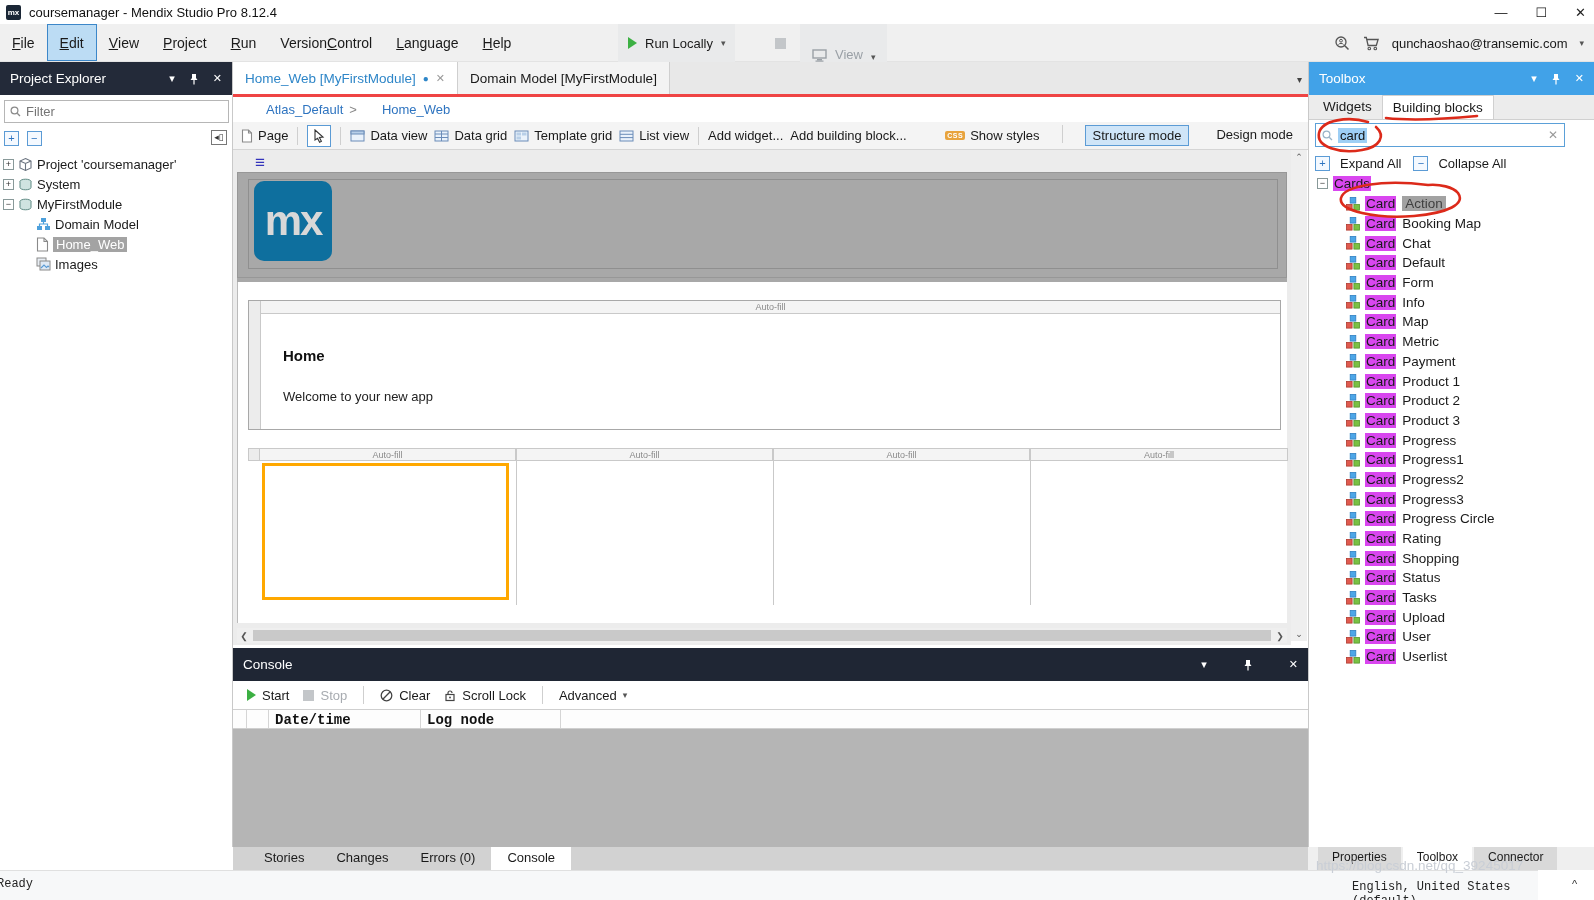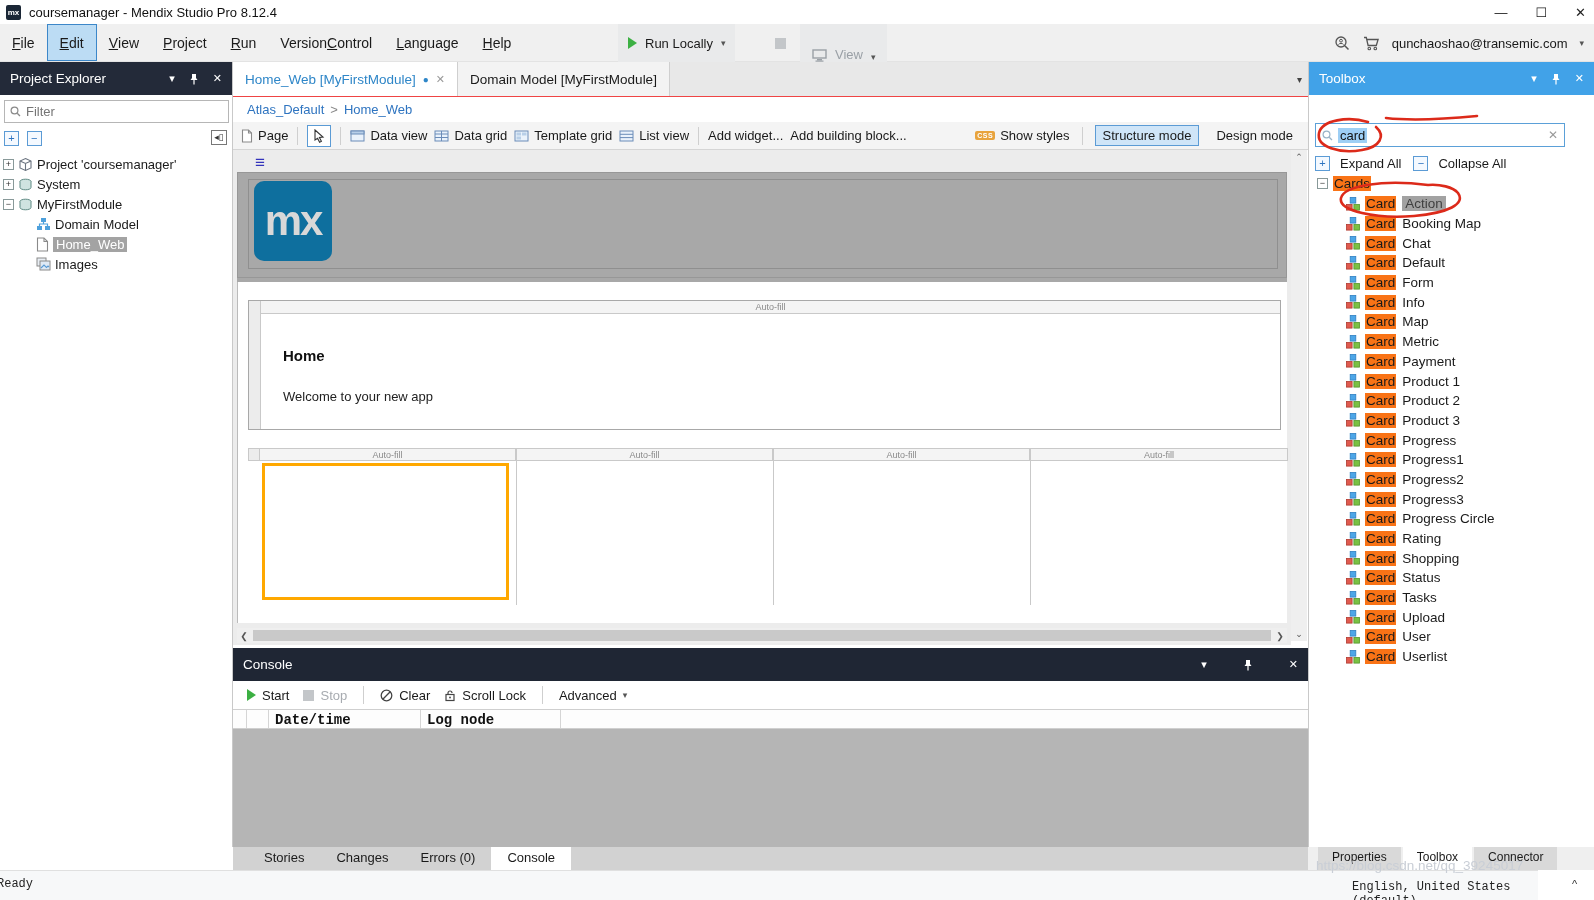--- a/index.html
+++ b/index.html
@@ -43,36 +43,36 @@
   .sqbtn { display:inline-block; width:15px; height:15px; border:1px solid #5b9bd5; background:#f4f9ff; color:#2e74c0; font-size:11px; line-height:13px; text-align:center; margin-right:4px; }
   .dockbtn { position:absolute; right:2px; top:0; width:16px; height:15px; border:1px solid #777; background:#fff; font-size:9px; line-height:13px; text-align:center; color:#333; }
   .pe-tree { position:absolute; left:0; top:92px; width:233px; }
   .tree-row { height:20px; display:flex; align-items:center; gap:4px; padding-left:3px; white-space:nowrap; }
   .tree-row .lbl { font-size:13px; }
   .tree-row.sel .lbl { background:#a3a3a3; color:#fff; padding:0 3px; }
   .expander { width:11px; height:11px; border:1px solid #899; background:#fff; font-size:9px; line-height:9px; text-align:center; color:#333; flex:0 0 auto; }
   .indent1 { padding-left:36px; }
 
   
-  .tabstrip { position:absolute; left:233px; top:62px; width:1075px; height:35px; background:#e8e8e8; border-bottom:1px solid #ef4444; display:flex; }
+  .tabstrip { position:absolute; left:233px; top:62px; width:1075px; height:35px; background:#e8e8e8; border-bottom:3px solid #ef4444; display:flex; }
   .etab { display:flex; align-items:center; padding:0 12px; font-size:13.5px; border-right:1px solid #cfcfcf; background:#f3f3f3; color:#1a1a1a; gap:7px; }
   .etab.active { background:#fff; color:#2e86c8; }
   .etab .dot { color:#2e86c8; font-size:10px; }
   .etab .close { color:#999; font-size:11px; }
   .tabstrip-caret { position:absolute; right:6px; top:12px; font-size:10px; color:#444; }
   .breadcrumb { position:absolute; left:233px; top:97px; width:1075px; height:25px; background:#fff; display:flex; align-items:center; padding-left:14px; gap:6px; font-size:13px; }
-  .bc-link { color:#2e74c0; }
+  .bc-link { color:#2e74c0;margin-left:19px; }
   .bc-sep { color:#888; }
   .ptoolbar { position:absolute; left:233px; top:122px; width:1075px; height:28px; background:#f4f4f4; border-bottom:1px solid #d5d5d5; display:flex; align-items:center; padding:0 8px; gap:7px; font-size:13px; color:#1a1a1a; }
   .tbsep { width:1px; height:18px; background:#cfcfcf; margin:0 2px; }
   .tool { display:flex; align-items:center; gap:5px; }
   .tool-btn-sel { border:1px solid #5b9bd5; background:#fff; width:24px; height:22px; display:flex; align-items:center; justify-content:center; }
   .mode-btn { padding:2px 7px; }
   .mode-btn.sel { background:#cfe5f8; border:1px solid #5b9bd5; }
-  .right-tools { margin-left:auto; display:flex; align-items:center; gap:10px; }
+  .right-tools { margin-left:auto; display:flex; gap:20px; }
   .css-badge { background:#e8a33d; color:#fff; font-size:7px; font-weight:bold; padding:1px 2px; border-radius:2px; letter-spacing:0.5px; }
 
   
   .canvas { position:absolute; left:233px; top:150px; width:1058px; height:495px; background:#ececec; overflow:hidden; }
   .hamburger { position:absolute; left:22px; top:3px; color:#3333bb; font-weight:bold; font-size:17px; }
   .hdr-band { position:absolute; left:4px; top:22px; width:1050px; height:106px; background:#a8a8a8; border:1px solid #979797; }
   .hdr-inner { position:absolute; left:10px; top:6px; right:8px; bottom:8px; border:1px solid #8f8f8f; }
   .mx-logo { position:absolute; left:16px; top:8px; width:78px; height:80px; background:#0e6f9e; border-radius:10px; color:#d8d8d8; font-weight:bold; font-size:42px; display:flex; align-items:center; justify-content:center; letter-spacing:-2px; }
   .band2 { position:absolute; left:4px; top:128px; width:1050px; height:4px; background:#a8a8a8; }
   .page-area { position:absolute; left:4px; top:132px; width:1050px; height:341px; background:#fff; border-left:1px solid #bbb; }
@@ -123,21 +123,21 @@
   .toolbox { position:absolute; left:1308px; top:62px; width:286px; height:785px; background:#fff; border-left:1px solid #c9c9c9; }
   .tb-head { background:#41a2e8; }
   .tb-tabs { position:absolute; left:0; top:33px; width:286px; height:25px; background:#ececec; border-bottom:1px solid #d0d0d0; display:flex; padding-left:4px; }
   .tbtab { padding:4px 10px; font-size:13.5px; color:#1a1a1a; }
   .tbtab.active { background:#fff; border:1px solid #d0d0d0; border-bottom:none; }
   .tb-search { position:absolute; left:6px; top:61px; width:250px; height:24px; border:1px solid #5ba0d8; background:#fff; display:flex; align-items:center; padding:0 6px; gap:5px; }
   .tb-search .val { background:#9ecff5; padding:0 2px; font-size:13px; color:#111; }
   .tb-search .clear { margin-left:auto; color:#999; font-size:12px; }
   .tb-expandrow { position:absolute; left:6px; top:92px; height:18px; display:flex; align-items:center; gap:6px; font-size:13px; }
   .tb-group { position:absolute; left:8px; top:114px; display:flex; align-items:center; gap:5px; font-size:13.5px; }
-  .hl-y { background:#f97316; padding:0 1px; }
+  .hl-y { background:#d946ef; padding:0 1px; }
   .tb-list { position:absolute; left:0; top:132px; width:286px; }
   .tb-item { height:19.7px; display:flex; align-items:center; padding-left:37px; gap:5px; white-space:nowrap; font-size:13.5px; }
   .tb-item .rest { margin-left:1px; }
   .tb-item.selected .rest { background:#a2a2a2; color:#3f3f3f; padding:0 3px; }
 
   
   .annot { position:absolute; z-index:50; pointer-events:none; }
 </style>
 </head>
 <body>
@@ -468,20 +468,24 @@
       <span class="spacer"></span>
       <span class="hicon">▾</span>
       <span class="hicon">
           <svg width="10" height="12" viewBox="0 0 10 12">
             <path d="M3 1h4v4l1.5 2h-7L3 5z" fill="#fff"></path>
             <rect x="4.4" y="7" width="1.2" height="4.5" fill="#fff"></rect>
           </svg>
         </span>
       <span class="hicon">✕</span>
     </div>
+    <div class="tb-tabs">
+      <div class="tbtab">Widgets</div>
+      <div class="tbtab active">Building blocks</div>
+    </div>
     <div class="tb-search">
       <svg width="11" height="11" viewBox="0 0 11 11">
           <circle cx="4.5" cy="4.5" r="3.4" fill="none" stroke="#9ab4c8" stroke-width="1.2"></circle>
           <line x1="7.2" y1="7.2" x2="10" y2="10" stroke="#9ab4c8" stroke-width="1.3"></line>
         </svg>
       <span class="val">card</span>
       <span class="clear">✕</span>
     </div>
     <div class="tb-expandrow">
       <span class="sqbtn">+</span>

